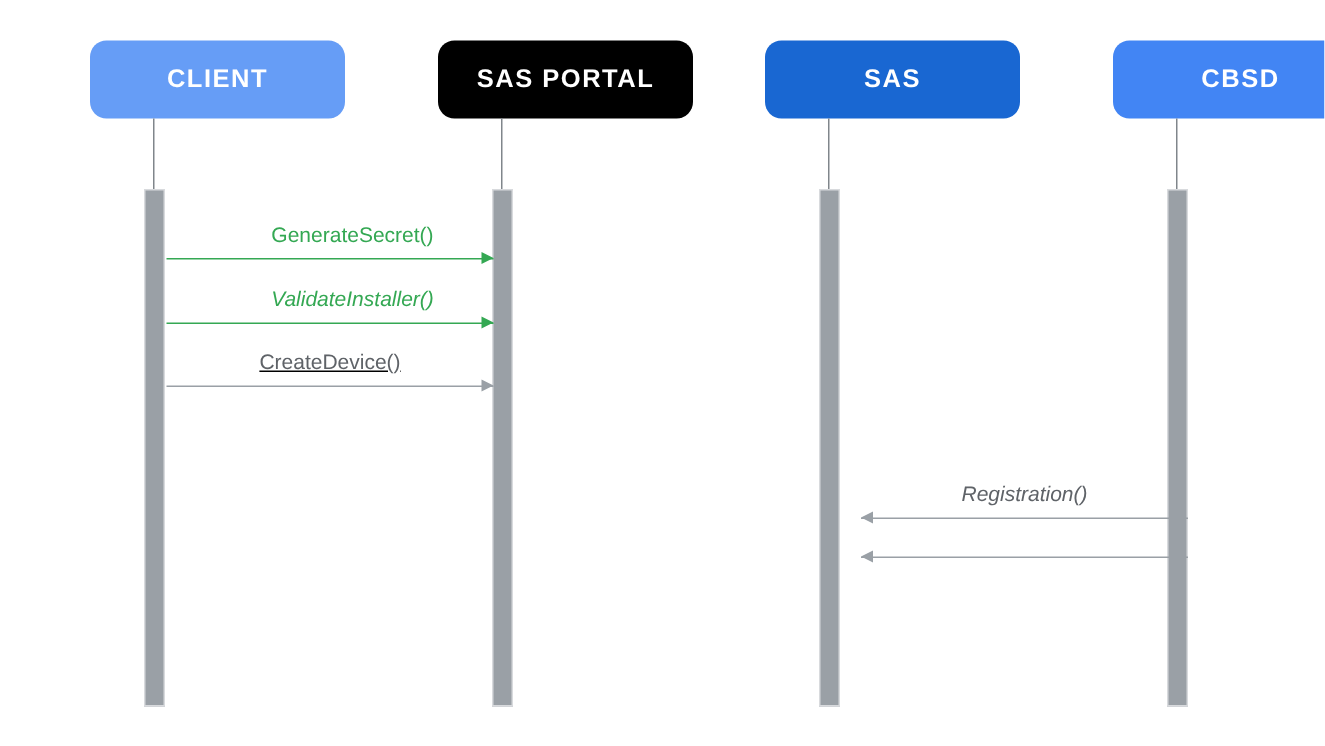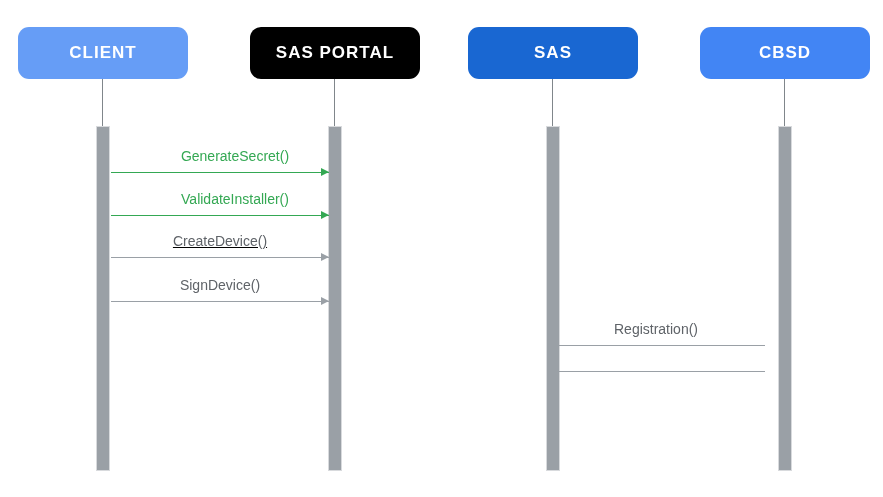--- a/index.html
+++ b/index.html
@@ -8,21 +8,21 @@
     width:883px;height:497px;
     background:#ffffff;
     font-family:"Liberation Sans", sans-serif;
     overflow:hidden;
   }
   
   .actor-box{
     position:absolute;top:27px;width:170px;height:52px;
     border-radius:11px;
     display:flex;align-items:center;justify-content:center;
-    color:#ffffff;font-weight:bold;font-size:17px;letter-spacing:1px;
+    color:#ffffff;font-weight:bold;font-size:17px;letter-spacing:1px;margin-left:42px;
   }
   .actor-client{left:18px;background:#669DF6;}
   .actor-sas-portal{left:250px;background:#000000;}
   .actor-sas{left:468px;background:#1967D2;}
   .actor-cbsd{left:700px;background:#4285F4;}
 
   
   .stem{position:absolute;top:79px;height:47px;width:1px;background:#80868B;}
   .stem-client{left:102px;}
   .stem-sas-portal{left:334px;}
@@ -48,23 +48,23 @@
   .msg-gray .msg-label{color:#5F6368;}
   .msg-gray .msg-line{background:#9AA0A6;color:#9AA0A6;}
   .head{
     position:absolute;top:-4px;width:0;height:0;
     border-top:4px solid transparent;border-bottom:4px solid transparent;
   }
   .head-right{right:0;border-left:8px solid currentColor;}
   .head-left{left:0;border-right:8px solid currentColor;}
 
   .msg-left-group{left:111px;}
-  .msg-right-group{left:547px;}
+  .msg-right-group{left:574px;font-style:italic;}
   .m1{top:148px;}
-  .m2{top:191px;}
+  .m2{top:191px;font-style:italic;}
   .m3{top:233px;text-decoration:underline;}
   .m4{top:277px;}
   .m5{top:321px;}
   .m6{top:364px;}
 </style>
 </head>
 <body>
 
 <div class="canvas">
 
@@ -105,26 +105,20 @@
     </div>
   </div>
 
   <div class="msg msg-gray msg-left-group m3">
     <div class="msg-label">CreateDevice()</div>
     <div class="msg-line">
       <span class="head head-right"></span>
     </div>
   </div>
 
-  <div class="msg msg-gray msg-left-group m4">
-    <div class="msg-label">SignDevice()</div>
-    <div class="msg-line">
-      <span class="head head-right"></span>
-    </div>
-  </div>
 
   <div class="msg msg-gray msg-right-group m5">
     <div class="msg-label">Registration()</div>
     <div class="msg-line">
       <span class="head head-left"></span>
     </div>
   </div>
 
   <div class="msg msg-gray msg-right-group m6">
     <div class="msg-line">

